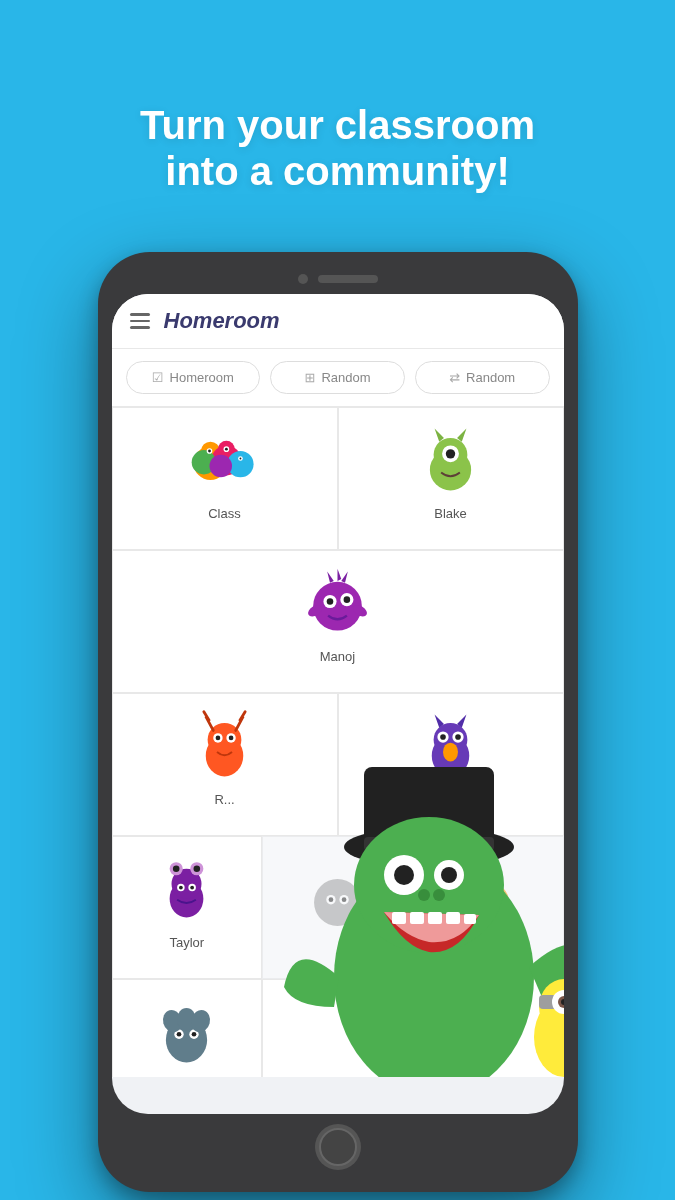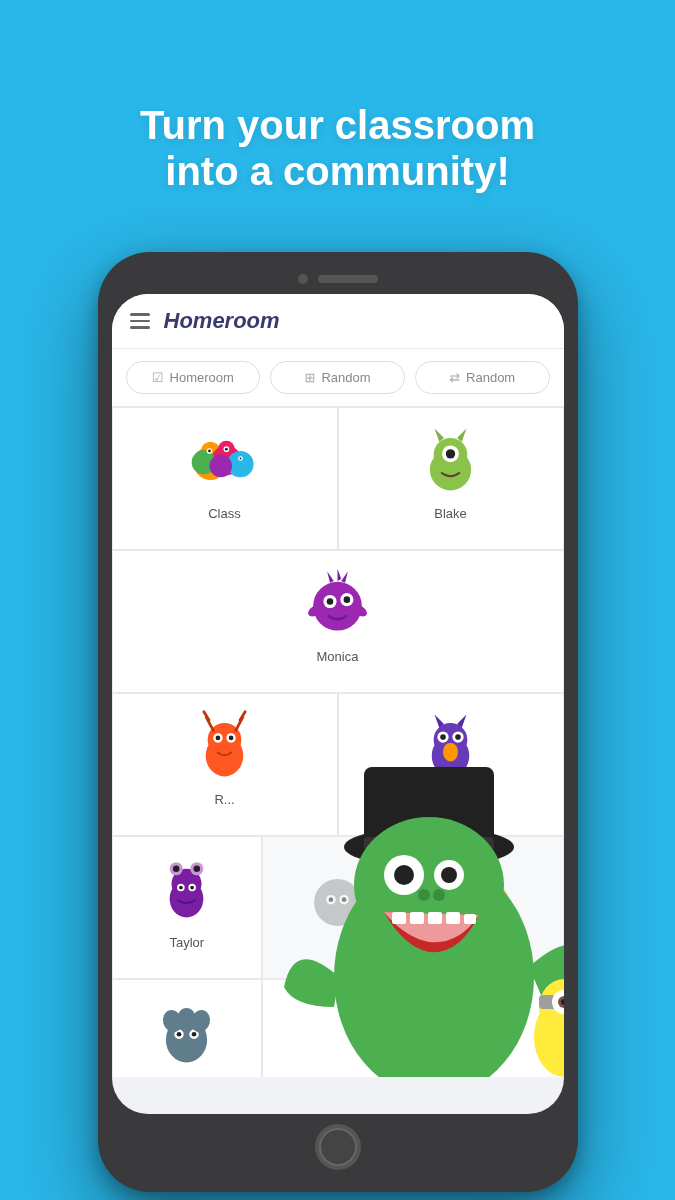--- a/index.html
+++ b/index.html
@@ -400,21 +400,21 @@
                 <circle cx="32" cy="40" r="3.5" fill="#222"></circle>
                 <circle cx="50" cy="38" r="7" fill="white"></circle>
                 <circle cx="50" cy="38" r="3.5" fill="#222"></circle>
 
                 <path d="M 30 55 Q 40 63 50 55" stroke="#6a1b9a" stroke-width="2.5" fill="none"></path>
 
                 <ellipse cx="16" cy="50" rx="8" ry="5" fill="#9c27b0" transform="rotate(-30 16 50)"></ellipse>
                 <ellipse cx="64" cy="50" rx="8" ry="5" fill="#9c27b0" transform="rotate(30 64 50)"></ellipse>
               </svg>
             </div>
-            <span class="student-name">Monica</span>
+            <span class="student-name">Manoj</span>
           </div>
         </div>
 
         <div class="grid-row">
           <div class="grid-cell">
             <div class="monster-avatar">
               <svg viewBox="0 0 80 80" class="monster-svg">
 
                 <ellipse cx="40" cy="52" rx="20" ry="22" fill="#ff5722"></ellipse>
                 <ellipse cx="40" cy="35" rx="18" ry="18" fill="#ff5722"></ellipse>

